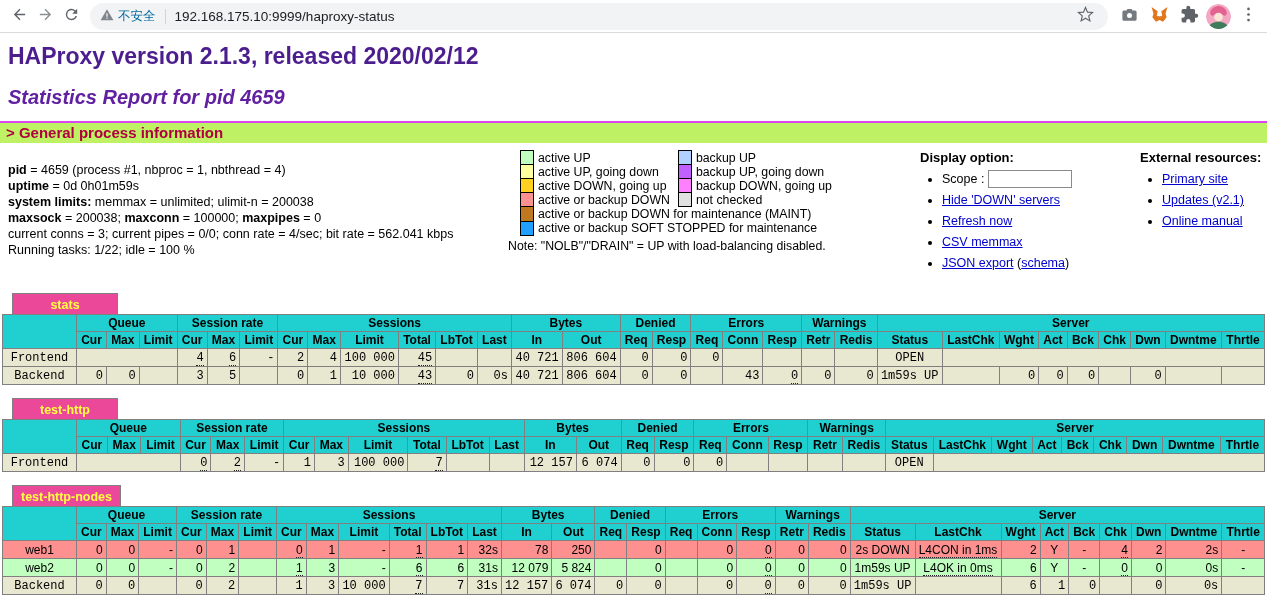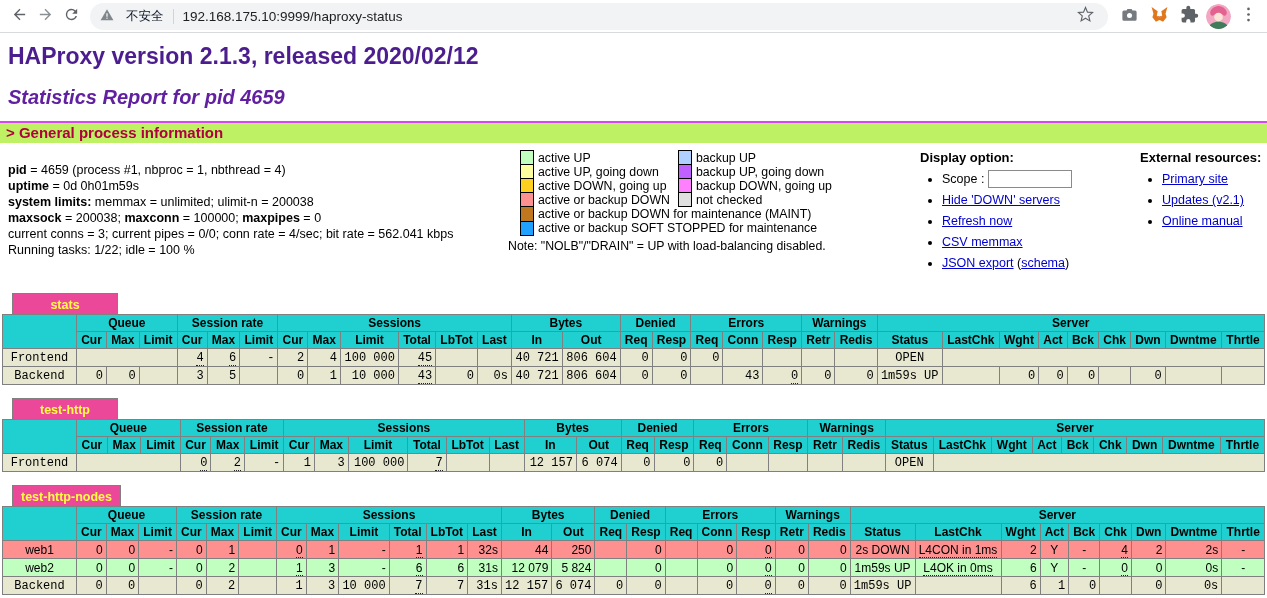--- a/index.html
+++ b/index.html
@@ -4,21 +4,21 @@
 <style>
   * { box-sizing: border-box; }
   html,body { margin:0; padding:0; background:#fff; font-family:"Liberation Sans", sans-serif; }
   body { width:1267px; }
 
   
   .chrome { height:33px; background:#fff; border-bottom:1px solid #d8dade; display:flex; align-items:center; padding:0 6px; }
   .navbtn { width:26px; height:26px; border-radius:50%; display:flex; align-items:center; justify-content:center; flex:0 0 auto; cursor:pointer; }
   .navbtn svg { width:17px; height:17px; }
   .omnibox { flex:1 1 auto; height:27px; background:#f1f3f4; border-radius:14px; margin:0 8px 0 6px; display:flex; align-items:center; padding:0 10px; min-width:0; }
-  .sec-chip { display:flex; align-items:center; gap:12px; color:#0f172a; font-size:12.5px; cursor:pointer;text-align:right; }
+  .sec-chip { display:flex; align-items:center; gap:4px; color:#0369a1; font-size:12.5px; cursor:pointer;text-align:right; }
   .sec-chip svg { width:14px; height:14px; }
   .omni-sep { width:1px; height:15px; background:#d0d3d7; margin:0 9px; }
   .omni-url { color:#202124; font-size:13.5px; white-space:nowrap; overflow:hidden; }
   .omni-star { margin-left:auto; }
   .rt-icons { display:flex; align-items:center; gap:4px; flex:0 0 auto; }
   .rt-icons .navbtn svg { width:19px; height:19px; }
   .avatar-wrap { width:25px; height:25px; border-radius:50%; overflow:hidden; flex:0 0 auto; cursor:pointer; }
 
   
   .masthead { margin:10px 8px 0 8px; }
@@ -442,21 +442,21 @@
             <td>-</td>
             <td>0</td>
             <td>1</td>
             <td></td>
             <td><u>0</u></td>
             <td>1</td>
             <td>-</td>
             <td><u>1</u></td>
             <td>1</td>
             <td>32s</td>
-            <td>44</td>
+            <td>78</td>
             <td>250</td>
             <td></td>
             <td>0</td>
             <td></td>
             <td>0</td>
             <td><u>0</u></td>
             <td>0</td>
             <td>0</td>
             <td class="ac">2s DOWN</td>
             <td class="ac"><u>L4CON in 1ms</u></td>

